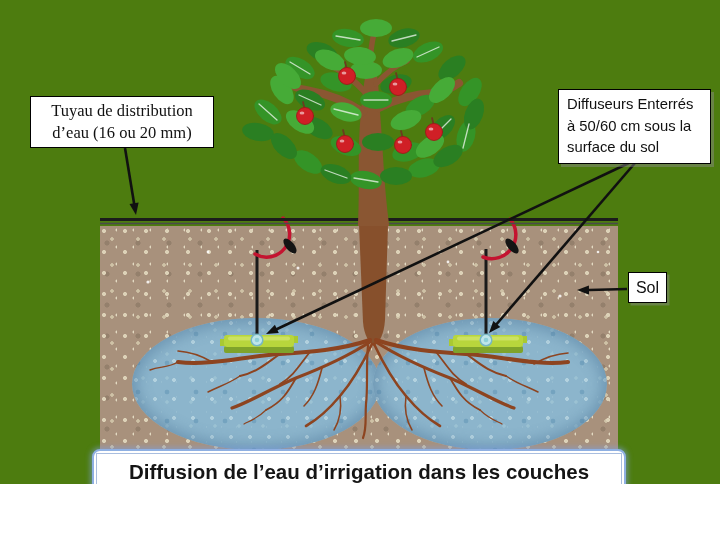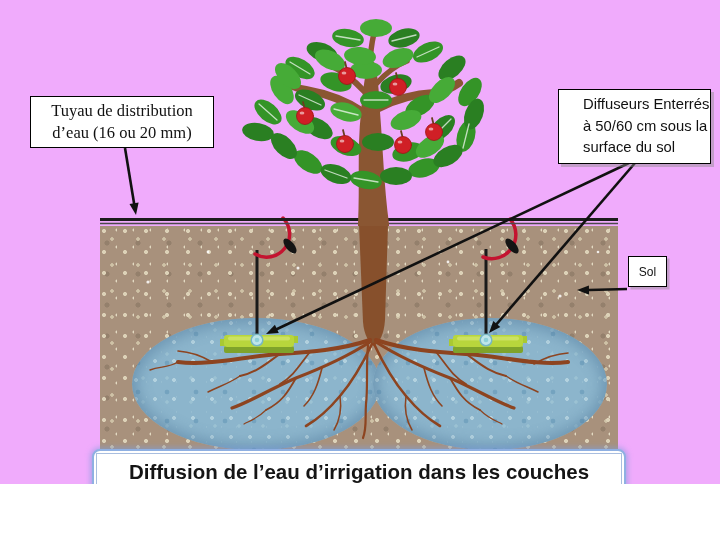--- a/index.html
+++ b/index.html
@@ -1,17 +1,17 @@
 <!DOCTYPE html>
 <html><head>
 <meta charset="utf-8">
 <style>
   html,body{margin:0;padding:0;background:#fff;}
   #canvas{
-    position:relative;width:720px;height:484px;background:#f0abfc;overflow:hidden;
+    position:relative;width:720px;height:484px;background:#4d7c0f;overflow:hidden;
     font-family:"Liberation Sans",sans-serif;
   }
   
   .soil{
     position:absolute;left:100px;top:226px;width:518px;height:224px;overflow:hidden;
     background-color:#a8917c;
     background-image:
       radial-gradient(circle at 4px 5px,  #ddd2b8 1.7px, rgba(0,0,0,0) 2.3px),
       radial-gradient(circle at 12px 13px,#cfc2a6 1.5px, rgba(0,0,0,0) 2.1px),
       radial-gradient(circle at 17px 4px, #e3dac2 1.2px, rgba(0,0,0,0) 1.8px),
@@ -35,23 +35,23 @@
   
   #art{position:absolute;left:0;top:0;width:720px;height:540px;pointer-events:none;}
   
   .lblbox{position:absolute;background:#fff;border:1.5px solid #000;box-sizing:border-box;
           display:flex;align-items:center;}
   .lbl-text{white-space:pre-line;color:#111;width:100%;}
   .pipe-lbl{left:30px;top:96px;width:184px;height:52px;justify-content:center;text-align:center;
             font-family:"Liberation Serif",serif;font-size:16.5px;line-height:1.35;}
   .diff-lbl{left:558px;top:89px;width:153px;height:75px;border-width:1.6px;
             box-shadow:3px 3px 0 rgba(140,140,140,.45);
-            font-size:14.8px;line-height:1.45;padding-left:24px;text-align:left;}
-  .sol-lbl{left:628px;top:256px;width:39px;height:31px;justify-content:center;text-align:center;
-           border-width:1.4px;box-shadow:2.5px 2.5px 0 rgba(140,140,140,.45);font-size:12px;}
+            font-size:14.8px;line-height:1.45;padding-left:8px;text-align:left;}
+  .sol-lbl{left:628px;top:272px;width:39px;height:31px;justify-content:center;text-align:center;
+           border-width:1.4px;box-shadow:2.5px 2.5px 0 rgba(140,140,140,.45);font-size:16px;}
   
   .caption-outer{position:absolute;left:92px;top:449px;width:534px;height:78px;box-sizing:border-box;
      background:#fff;border:2px solid #8fb0e2;border-radius:8px;
      box-shadow:0 0 5px 2px rgba(125,158,220,.55);}
   .caption-inner{position:absolute;left:2px;top:2px;right:2px;bottom:2px;
      border:1px solid #a9bedf;display:flex;align-items:center;justify-content:center;}
   .caption-text{white-space:pre-line;text-align:center;font-weight:bold;font-size:20.5px;
      line-height:1.5;color:#151515;}
 </style>
 </head>

